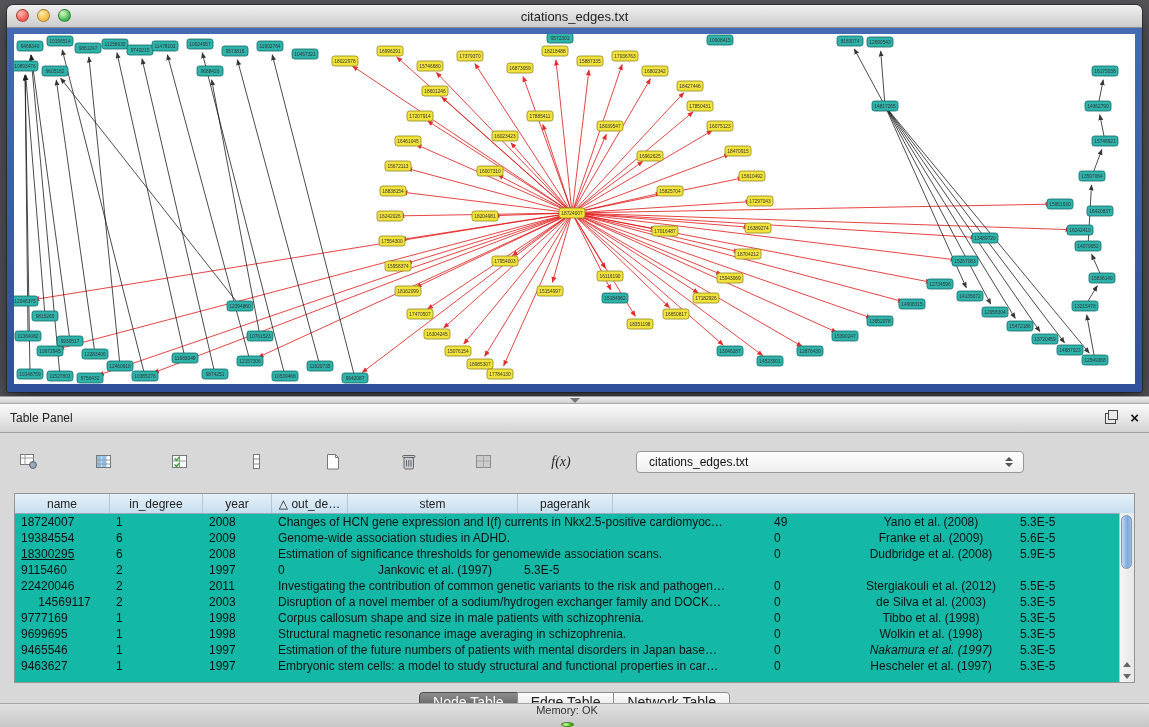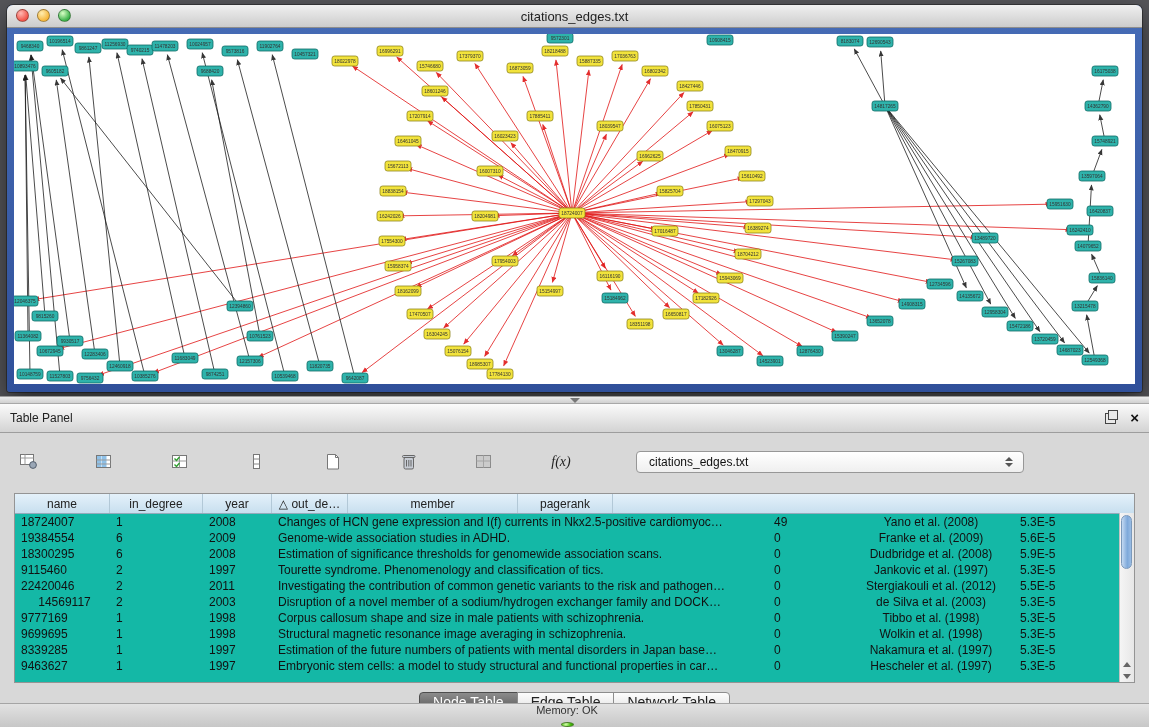--- a/index.html
+++ b/index.html
@@ -714,21 +714,21 @@
         </span>
     </div>
   </div>
 
   <div class="table">
     <div class="thead">
         <div class="th" style="width: 95px;">name</div>
         <div class="th" style="width: 93px;">in_degree</div>
         <div class="th" style="width: 69px;">year</div>
         <div class="th" style="width: 76px;">△ out_de…</div>
-        <div class="th" style="width: 170px;">member</div>
+        <div class="th" style="width: 170px;">stem</div>
         <div class="th" style="width: 95px;">pagerank</div>
         <div class="th fill"></div>
       </div>
     <div class="tbody">
         <div class="tr">
           <div class="td" style="width: 95px; text-align: left;">18724007</div>
           <div class="td" style="width: 93px; text-align: left;">1</div>
           <div class="td" style="width: 69px; text-align: left;">2008</div>
           <div class="td" style="width: 496px; text-align: left;">Changes of HCN gene expression and I(f) currents in Nkx2.5-positive cardiomyoc…</div>
           <div class="td" style="width: 76px; text-align: left;">49</div>
@@ -738,33 +738,32 @@
         <div class="tr">
           <div class="td" style="width: 95px; text-align: left;">19384554</div>
           <div class="td" style="width: 93px; text-align: left;">6</div>
           <div class="td" style="width: 69px; text-align: left;">2009</div>
           <div class="td" style="width: 496px; text-align: left;">Genome-wide association studies in ADHD.</div>
           <div class="td" style="width: 76px; text-align: left;">0</div>
           <div class="td" style="width: 170px; text-align: center;">Franke et al. (2009)</div>
           <div class="td" style="width: 95px; text-align: left;">5.6E-5</div>
         </div>
         <div class="tr">
-          <div class="td" style="width: 95px; text-align: left;">18300295</div>
+          <div class="td" style="width: 95px; text-align: left; text-decoration: underline;">18300295</div>
           <div class="td" style="width: 93px; text-align: left;">6</div>
           <div class="td" style="width: 69px; text-align: left;">2008</div>
           <div class="td" style="width: 496px; text-align: left;">Estimation of significance thresholds for genomewide association scans.</div>
           <div class="td" style="width: 76px; text-align: left;">0</div>
           <div class="td" style="width: 170px; text-align: center;">Dudbridge et al. (2008)</div>
           <div class="td" style="width: 95px; text-align: left;">5.9E-5</div>
         </div>
         <div class="tr">
           <div class="td" style="width: 95px; text-align: left;">9115460</div>
           <div class="td" style="width: 93px; text-align: left;">2</div>
           <div class="td" style="width: 69px; text-align: left;">1997</div>
-          <div class="td" style="width: 496px; text-align: left;">Tourette syndrome. Phenomenology and classification of tics.</div>
           <div class="td" style="width: 76px; text-align: left;">0</div>
           <div class="td" style="width: 170px; text-align: center;">Jankovic et al. (1997)</div>
           <div class="td" style="width: 95px; text-align: left;">5.3E-5</div>
         </div>
         <div class="tr">
           <div class="td" style="width: 95px; text-align: left;">22420046</div>
           <div class="td" style="width: 93px; text-align: left;">2</div>
           <div class="td" style="width: 69px; text-align: left;">2011</div>
           <div class="td" style="width: 496px; text-align: left;">Investigating the contribution of common genetic variants to the risk and pathogen…</div>
           <div class="td" style="width: 76px; text-align: left;">0</div>
@@ -792,26 +791,26 @@
         <div class="tr">
           <div class="td" style="width: 95px; text-align: left;">9699695</div>
           <div class="td" style="width: 93px; text-align: left;">1</div>
           <div class="td" style="width: 69px; text-align: left;">1998</div>
           <div class="td" style="width: 496px; text-align: left;">Structural magnetic resonance image averaging in schizophrenia.</div>
           <div class="td" style="width: 76px; text-align: left;">0</div>
           <div class="td" style="width: 170px; text-align: center;">Wolkin et al. (1998)</div>
           <div class="td" style="width: 95px; text-align: left;">5.3E-5</div>
         </div>
         <div class="tr">
-          <div class="td" style="width: 95px; text-align: left;">8339285</div>
+          <div class="td" style="width: 95px; text-align: left;">9465546</div>
           <div class="td" style="width: 93px; text-align: left;">1</div>
           <div class="td" style="width: 69px; text-align: left;">1997</div>
           <div class="td" style="width: 496px; text-align: left;">Estimation of the future numbers of patients with mental disorders in Japan base…</div>
           <div class="td" style="width: 76px; text-align: left;">0</div>
-          <div class="td" style="width: 170px; text-align: center;">Nakamura et al. (1997)</div>
+          <div class="td" style="width: 170px; text-align: center; font-style: italic;">Nakamura et al. (1997)</div>
           <div class="td" style="width: 95px; text-align: left;">5.3E-5</div>
         </div>
         <div class="tr">
           <div class="td" style="width: 95px; text-align: left;">9463627</div>
           <div class="td" style="width: 93px; text-align: left;">1</div>
           <div class="td" style="width: 69px; text-align: left;">1997</div>
           <div class="td" style="width: 496px; text-align: left;">Embryonic stem cells: a model to study structural and functional properties in car…</div>
           <div class="td" style="width: 76px; text-align: left;">0</div>
           <div class="td" style="width: 170px; text-align: center;">Hescheler et al. (1997)</div>
           <div class="td" style="width: 95px; text-align: left;">5.3E-5</div>

